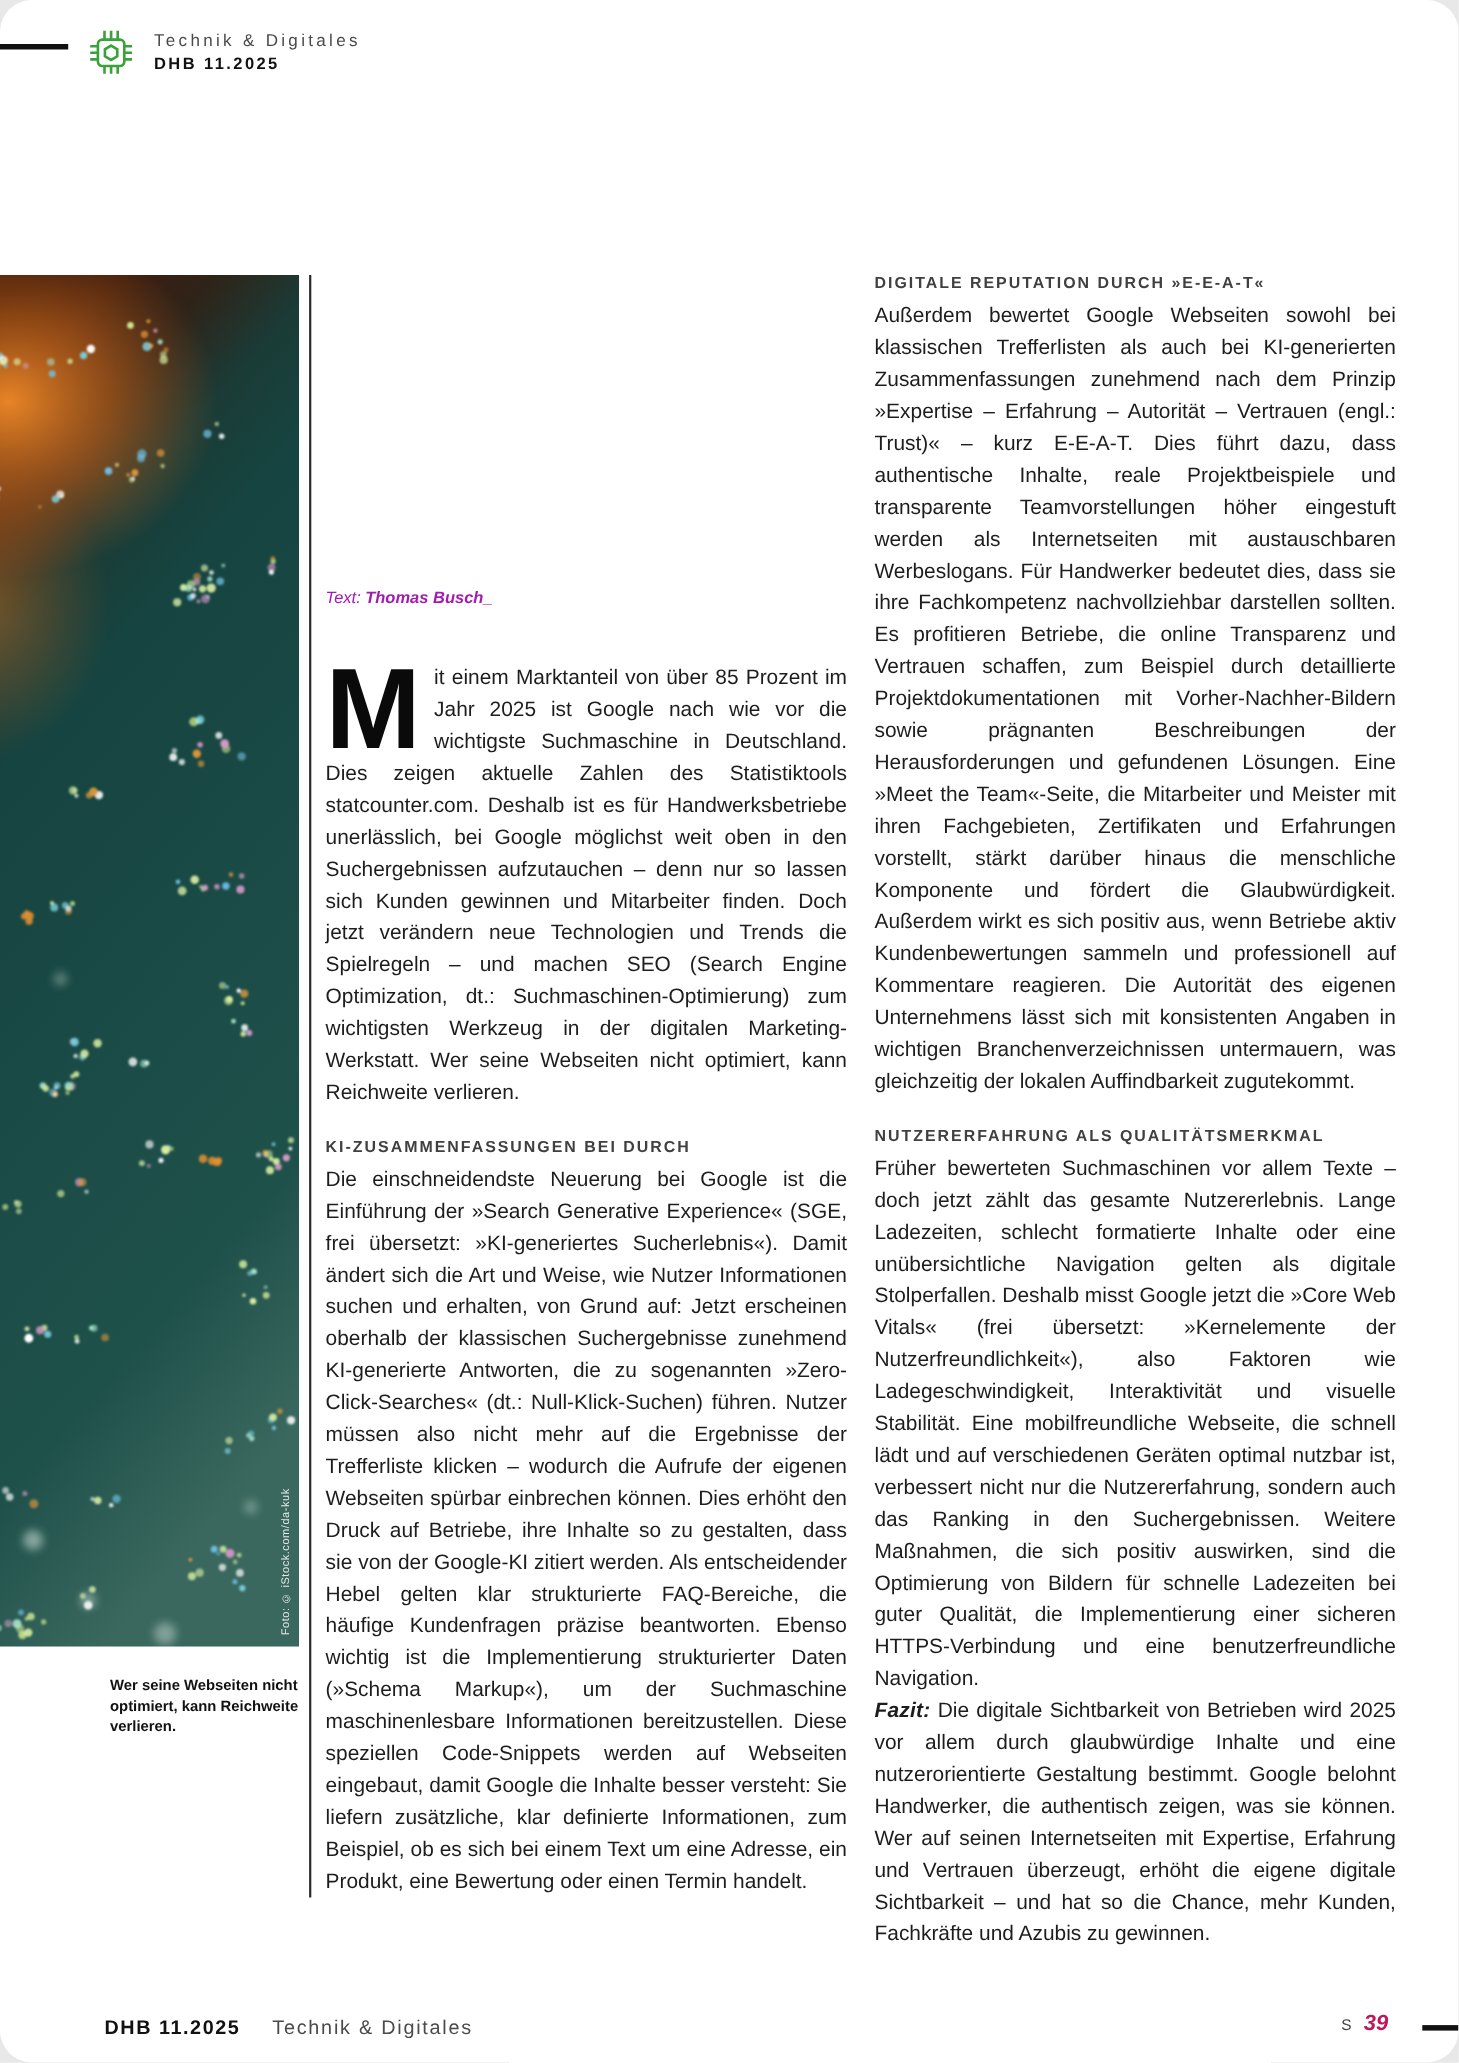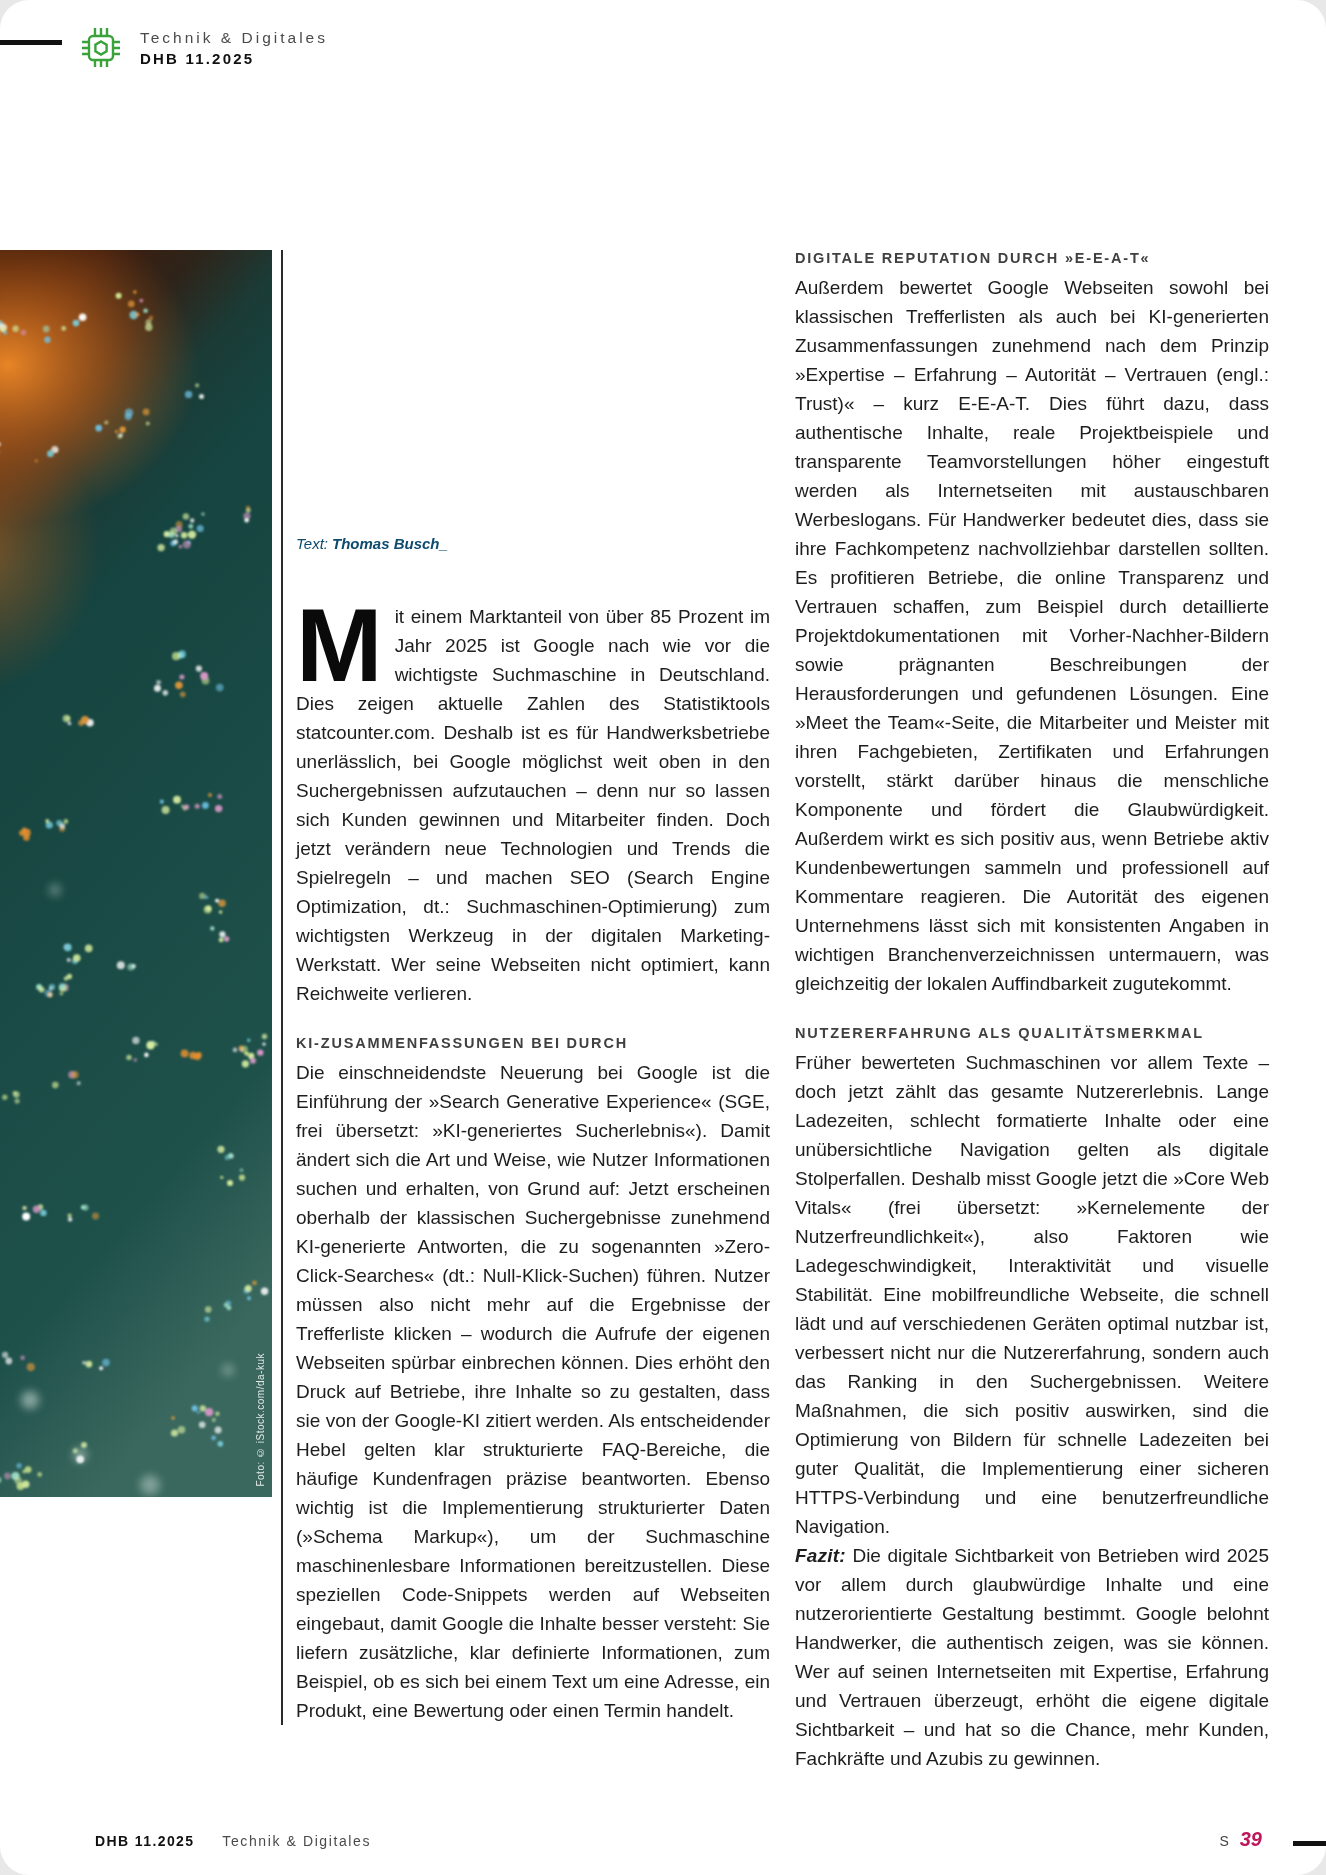--- a/index.html
+++ b/index.html
@@ -26,39 +26,39 @@
   }
   .caption{
     position:absolute;left:100px;top:1522px;width:185px;
     font-size:13.5px;font-weight:bold;line-height:19px;color:#111;
   }
   
   .vrule{position:absolute;left:281px;top:250px;width:2px;height:1475px;background:#2a2a2a;}
   .col{position:absolute;top:250px;width:474px;}
   .col-left{left:296px;}
   .col-right{left:795px;}
-  .byline{margin-top:285px;font-style:italic;font-size:15px;color:#0c4a6e;margin-bottom:50px;}
+  .byline{margin-top:285px;font-style:italic;font-size:15px;color:#a21caf;margin-bottom:50px;}
   .byline b{margin-left:4px;}
   p.body{
     margin:0;font-size:19px;line-height:29px;text-align:justify;
     hyphens:auto;-webkit-hyphens:auto;color:#1d1d1d;
   }
   .dropcap{
     float:left;font-size:104px;line-height:78px;font-weight:bold;color:#0a0a0a;
     padding-right:14px;padding-top:4px;letter-spacing:-2px;
   }
   h2.sec{
     margin:27px 0 7px 0;font-size:14.5px;font-weight:bold;letter-spacing:1.8px;
     color:#404040;
   }
   .col-right h2.sec:first-child{margin-top:0;}
   .fazit{margin-top:29px;}
   .fazit b{letter-spacing:0.2px;font-style:italic;}
   
-  .ftr-left{position:absolute;left:95px;top:1833px;font-size:14px;white-space:nowrap;}
+  .ftr-left{position:absolute;left:95px;top:1833px;font-size:18px;white-space:nowrap;}
   .ftr-issue{font-weight:bold;letter-spacing:1.4px;color:#111;}
   .ftr-cat{margin-left:24px;letter-spacing:1.6px;color:#4a4a4a;}
   .ftr-right{position:absolute;right:64px;top:1828px;display:flex;align-items:baseline;}
   .ftr-s{font-size:14px;color:#444;letter-spacing:1px;margin-right:10px;}
   .ftr-num{font-size:20px;font-weight:bold;color:#be185d;font-style:italic;}
   .ftr-bar{position:absolute;right:0;top:1841px;width:33px;height:5px;background:#111;}
 </style>
 </head>
 <body>
 
@@ -352,20 +352,21 @@
       <g filter="url(#blur4)" fill="#e9f6ef">
         <circle cx="30" cy="1150" r="9" opacity="0.5"></circle>
         <circle cx="80" cy="1205" r="7" opacity="0.45"></circle>
         <circle cx="150" cy="1235" r="10" opacity="0.4"></circle>
         <circle cx="228" cy="1120" r="6" opacity="0.35"></circle>
         <circle cx="55" cy="640" r="6" opacity="0.35"></circle>
       </g>
     </svg>
     <span class="credit">Foto: © iStock.com/da-kuk</span>
   </div>
+  <div class="caption">Wer seine Webseiten nicht optimiert, kann Reichweite verlieren.</div>
 
   <div class="vrule"></div>
 
   <div class="col col-left">
     <div class="byline"><span>Text:</span><b>Thomas Busch_</b></div>
     <p class="body"><span class="dropcap">M</span><span>it einem Marktanteil von über 85 Prozent im Jahr 2025 ist Google nach wie vor die wichtigste Suchmaschine in Deutschland. Dies zeigen aktuelle Zahlen des Statistiktools statcounter.com. Deshalb ist es für Handwerksbetriebe unerlässlich, bei Google möglichst weit oben in den Suchergebnissen aufzutauchen – denn nur so lassen sich Kunden gewinnen und Mitarbeiter finden. Doch jetzt verändern neue Technologien und Trends die Spielregeln – und machen SEO (Search Engine Optimization, dt.: Suchmaschinen-Optimierung) zum wichtigsten Werkzeug in der digitalen Marketing-Werkstatt. Wer seine Webseiten nicht optimiert, kann Reichweite verlieren.</span></p>
     <h2 class="sec">KI-ZUSAMMENFASSUNGEN BEI DURCH</h2>
     <p class="body">Die einschneidendste Neuerung bei Google ist die Einführung der »Search Generative Experience« (SGE, frei übersetzt: »KI-generiertes Sucherlebnis«). Damit ändert sich die Art und Weise, wie Nutzer Informationen suchen und erhalten, von Grund auf: Jetzt erscheinen oberhalb der klassischen Suchergebnisse zunehmend KI-generierte Antworten, die zu sogenannten »Zero-Click-Searches« (dt.: Null-Klick-Suchen) führen. Nutzer müssen also nicht mehr auf die Ergebnisse der Trefferliste klicken – wodurch die Aufrufe der eigenen Webseiten spürbar einbrechen können. Dies erhöht den Druck auf Betriebe, ihre Inhalte so zu gestalten, dass sie von der Google-KI zitiert werden. Als entscheidender Hebel gelten klar strukturierte FAQ-Bereiche, die häufige Kundenfragen präzise beantworten. Ebenso wichtig ist die Implementierung strukturierter Daten (»Schema Markup«), um der Suchmaschine maschinenlesbare Informationen bereitzustellen. Diese speziellen Code-Snippets werden auf Webseiten eingebaut, damit Google die Inhalte besser versteht: Sie liefern zusätzliche, klar definierte Informationen, zum Beispiel, ob es sich bei einem Text um eine Adresse, ein Produkt, eine Bewertung oder einen Termin handelt.</p>
   </div>
 

